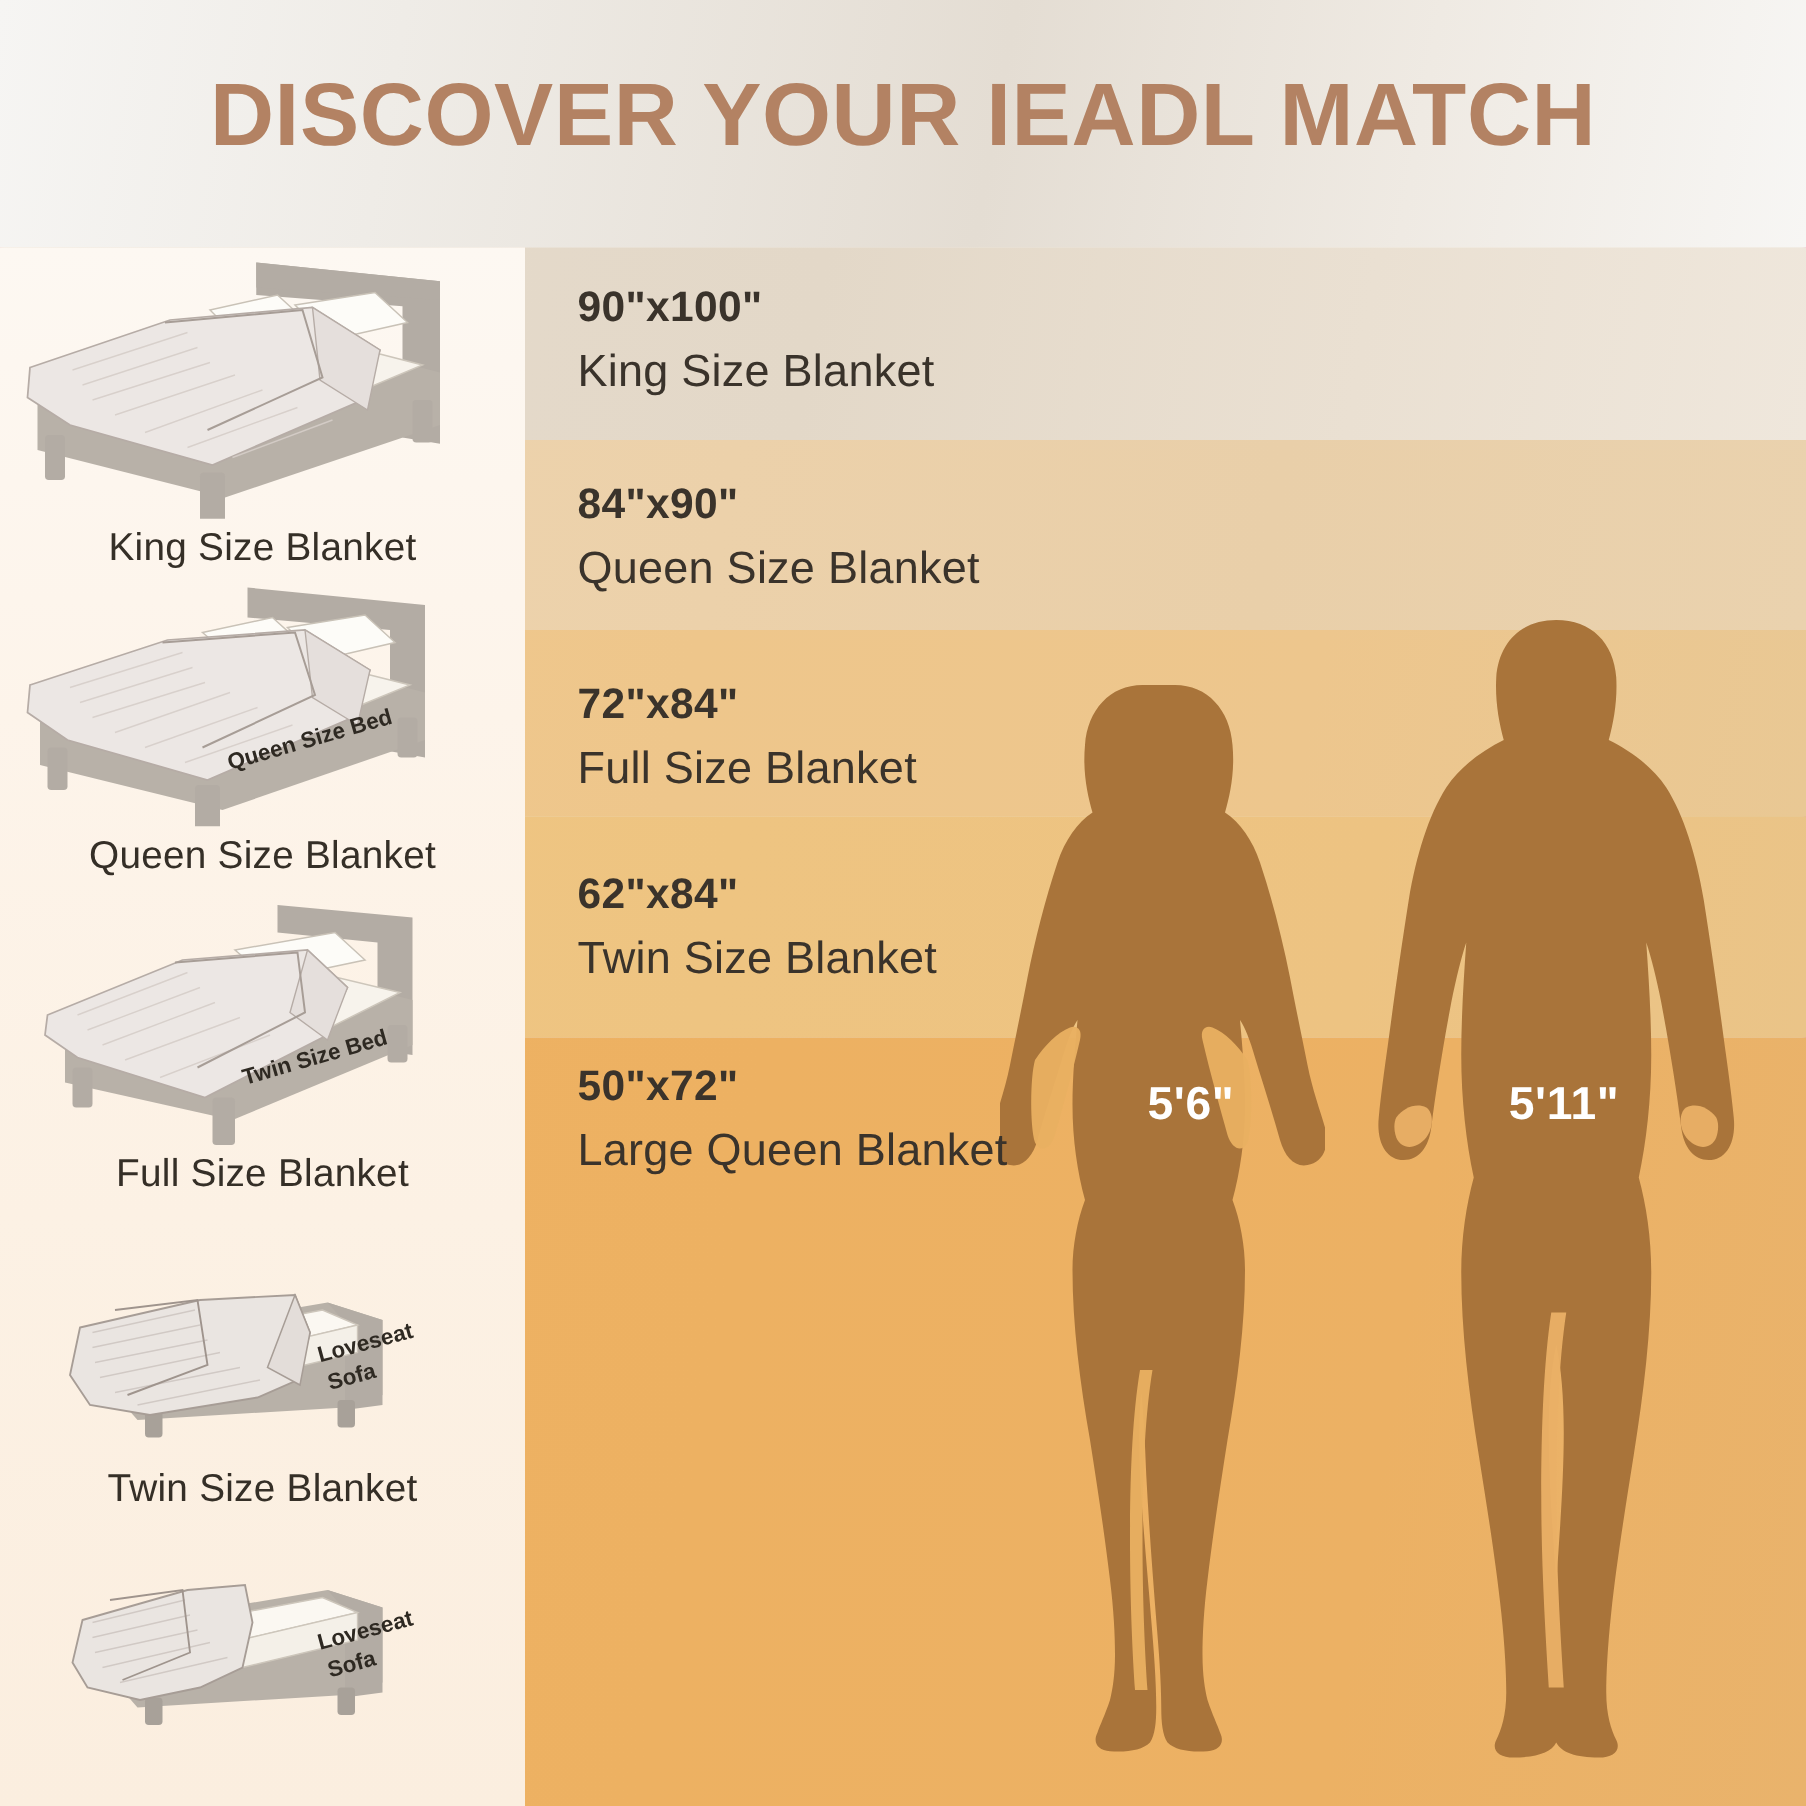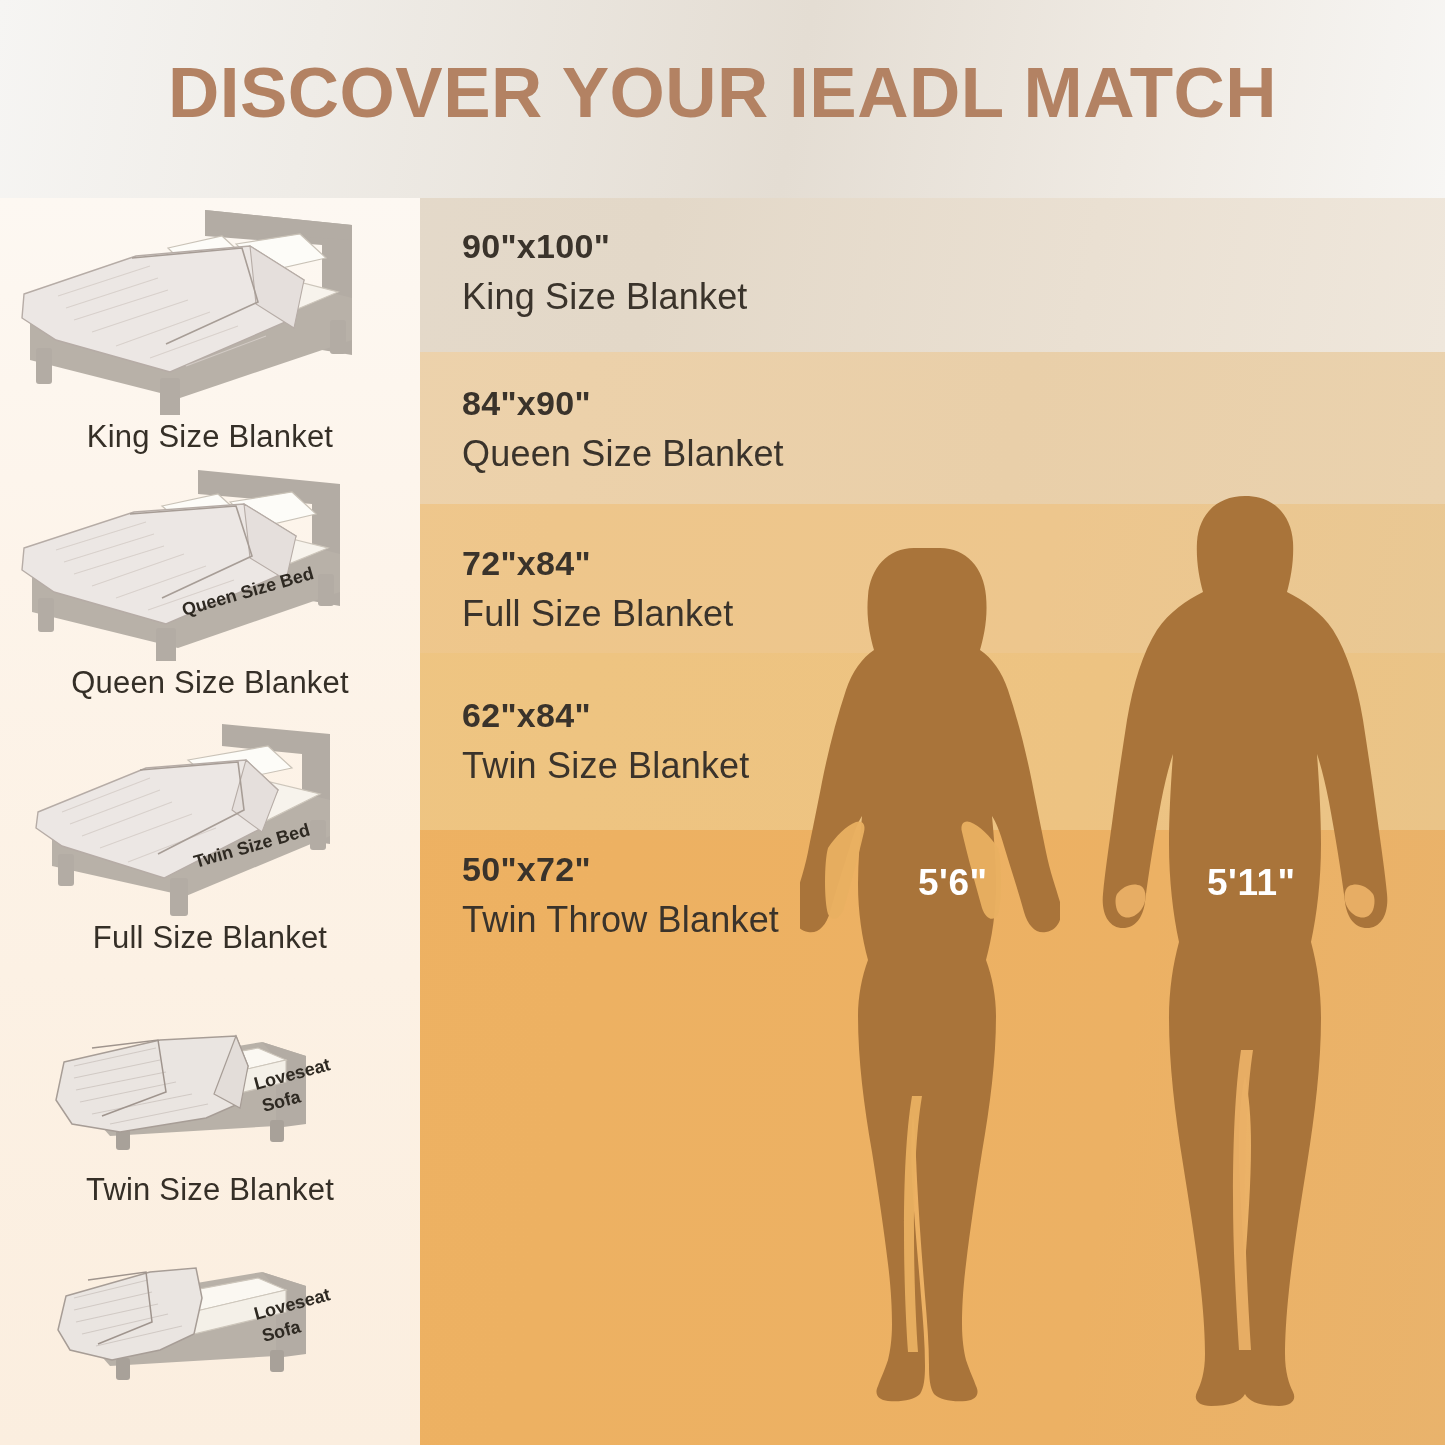--- a/index.html
+++ b/index.html
@@ -430,16 +430,16 @@
     <div class="size-name">Full Size Blanket</div>
   </div>
 
   <div class="size-row row-twin">
     <div class="size-dim">62"x84"</div>
     <div class="size-name">Twin Size Blanket</div>
   </div>
 
   <div class="size-row row-throw">
     <div class="size-dim">50"x72"</div>
-    <div class="size-name">Twin Throw Blanket</div>
+    <div class="size-name">Large Queen Blanket</div>
   </div>
 
 </div>
 
 </body></html>

